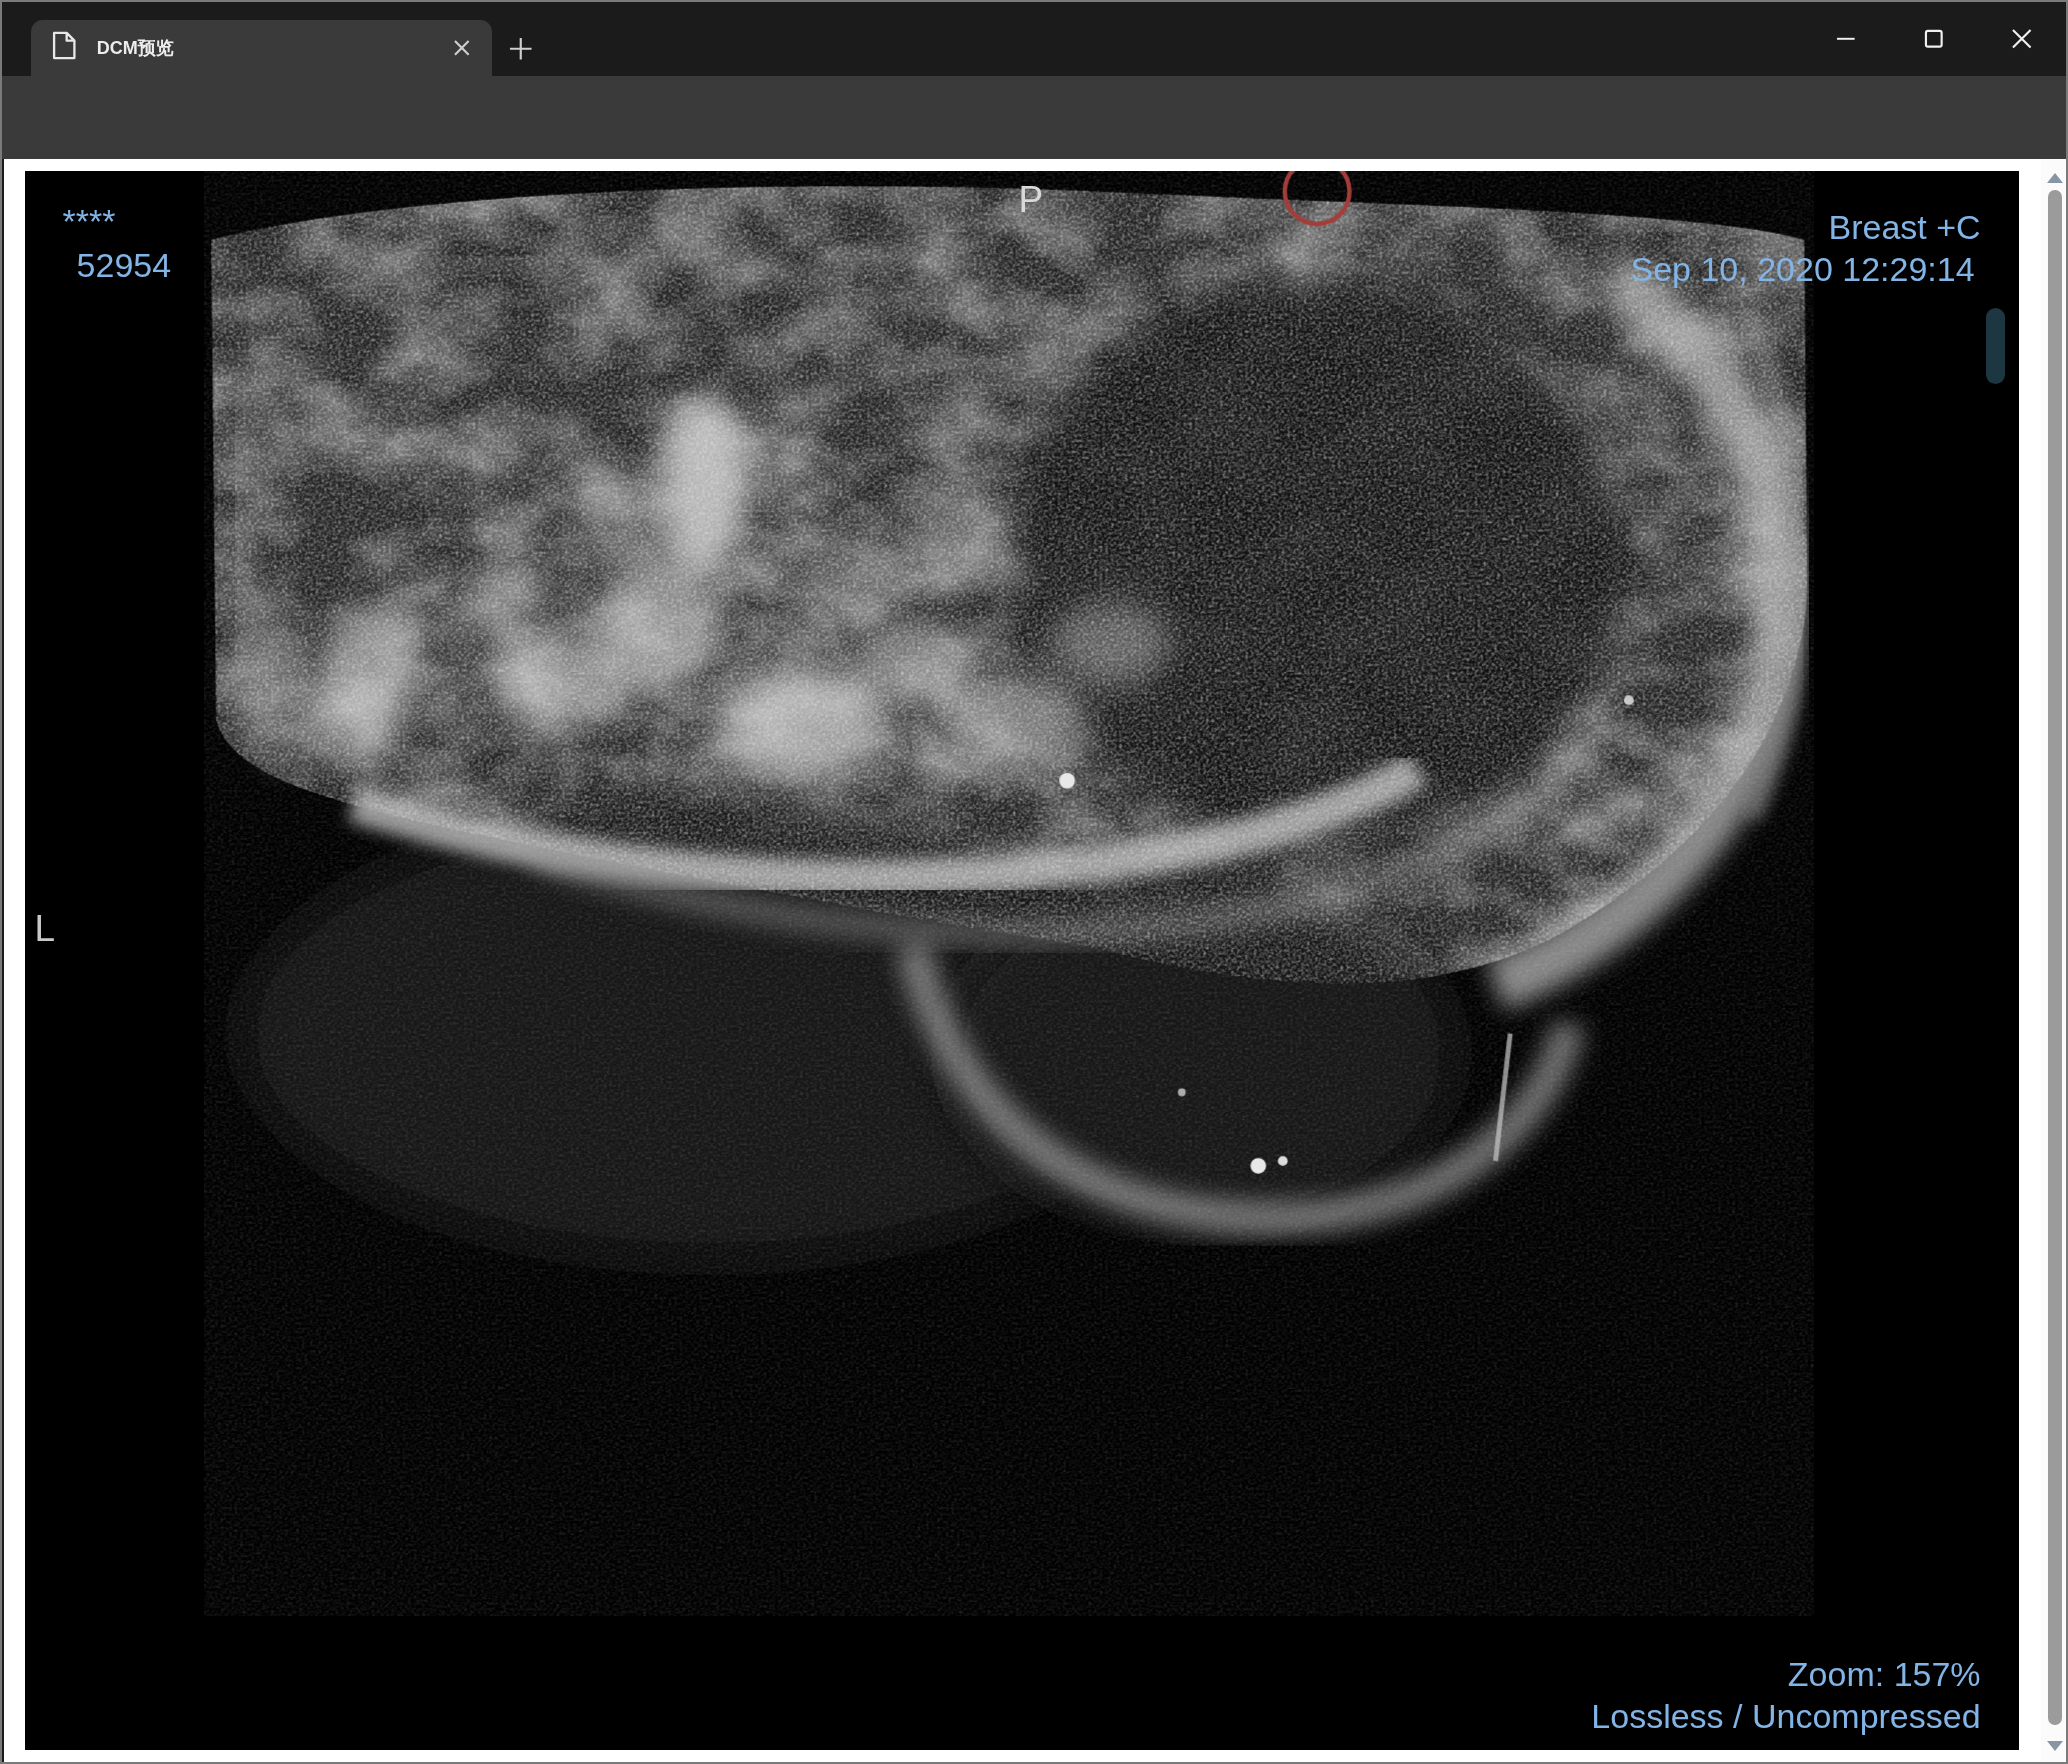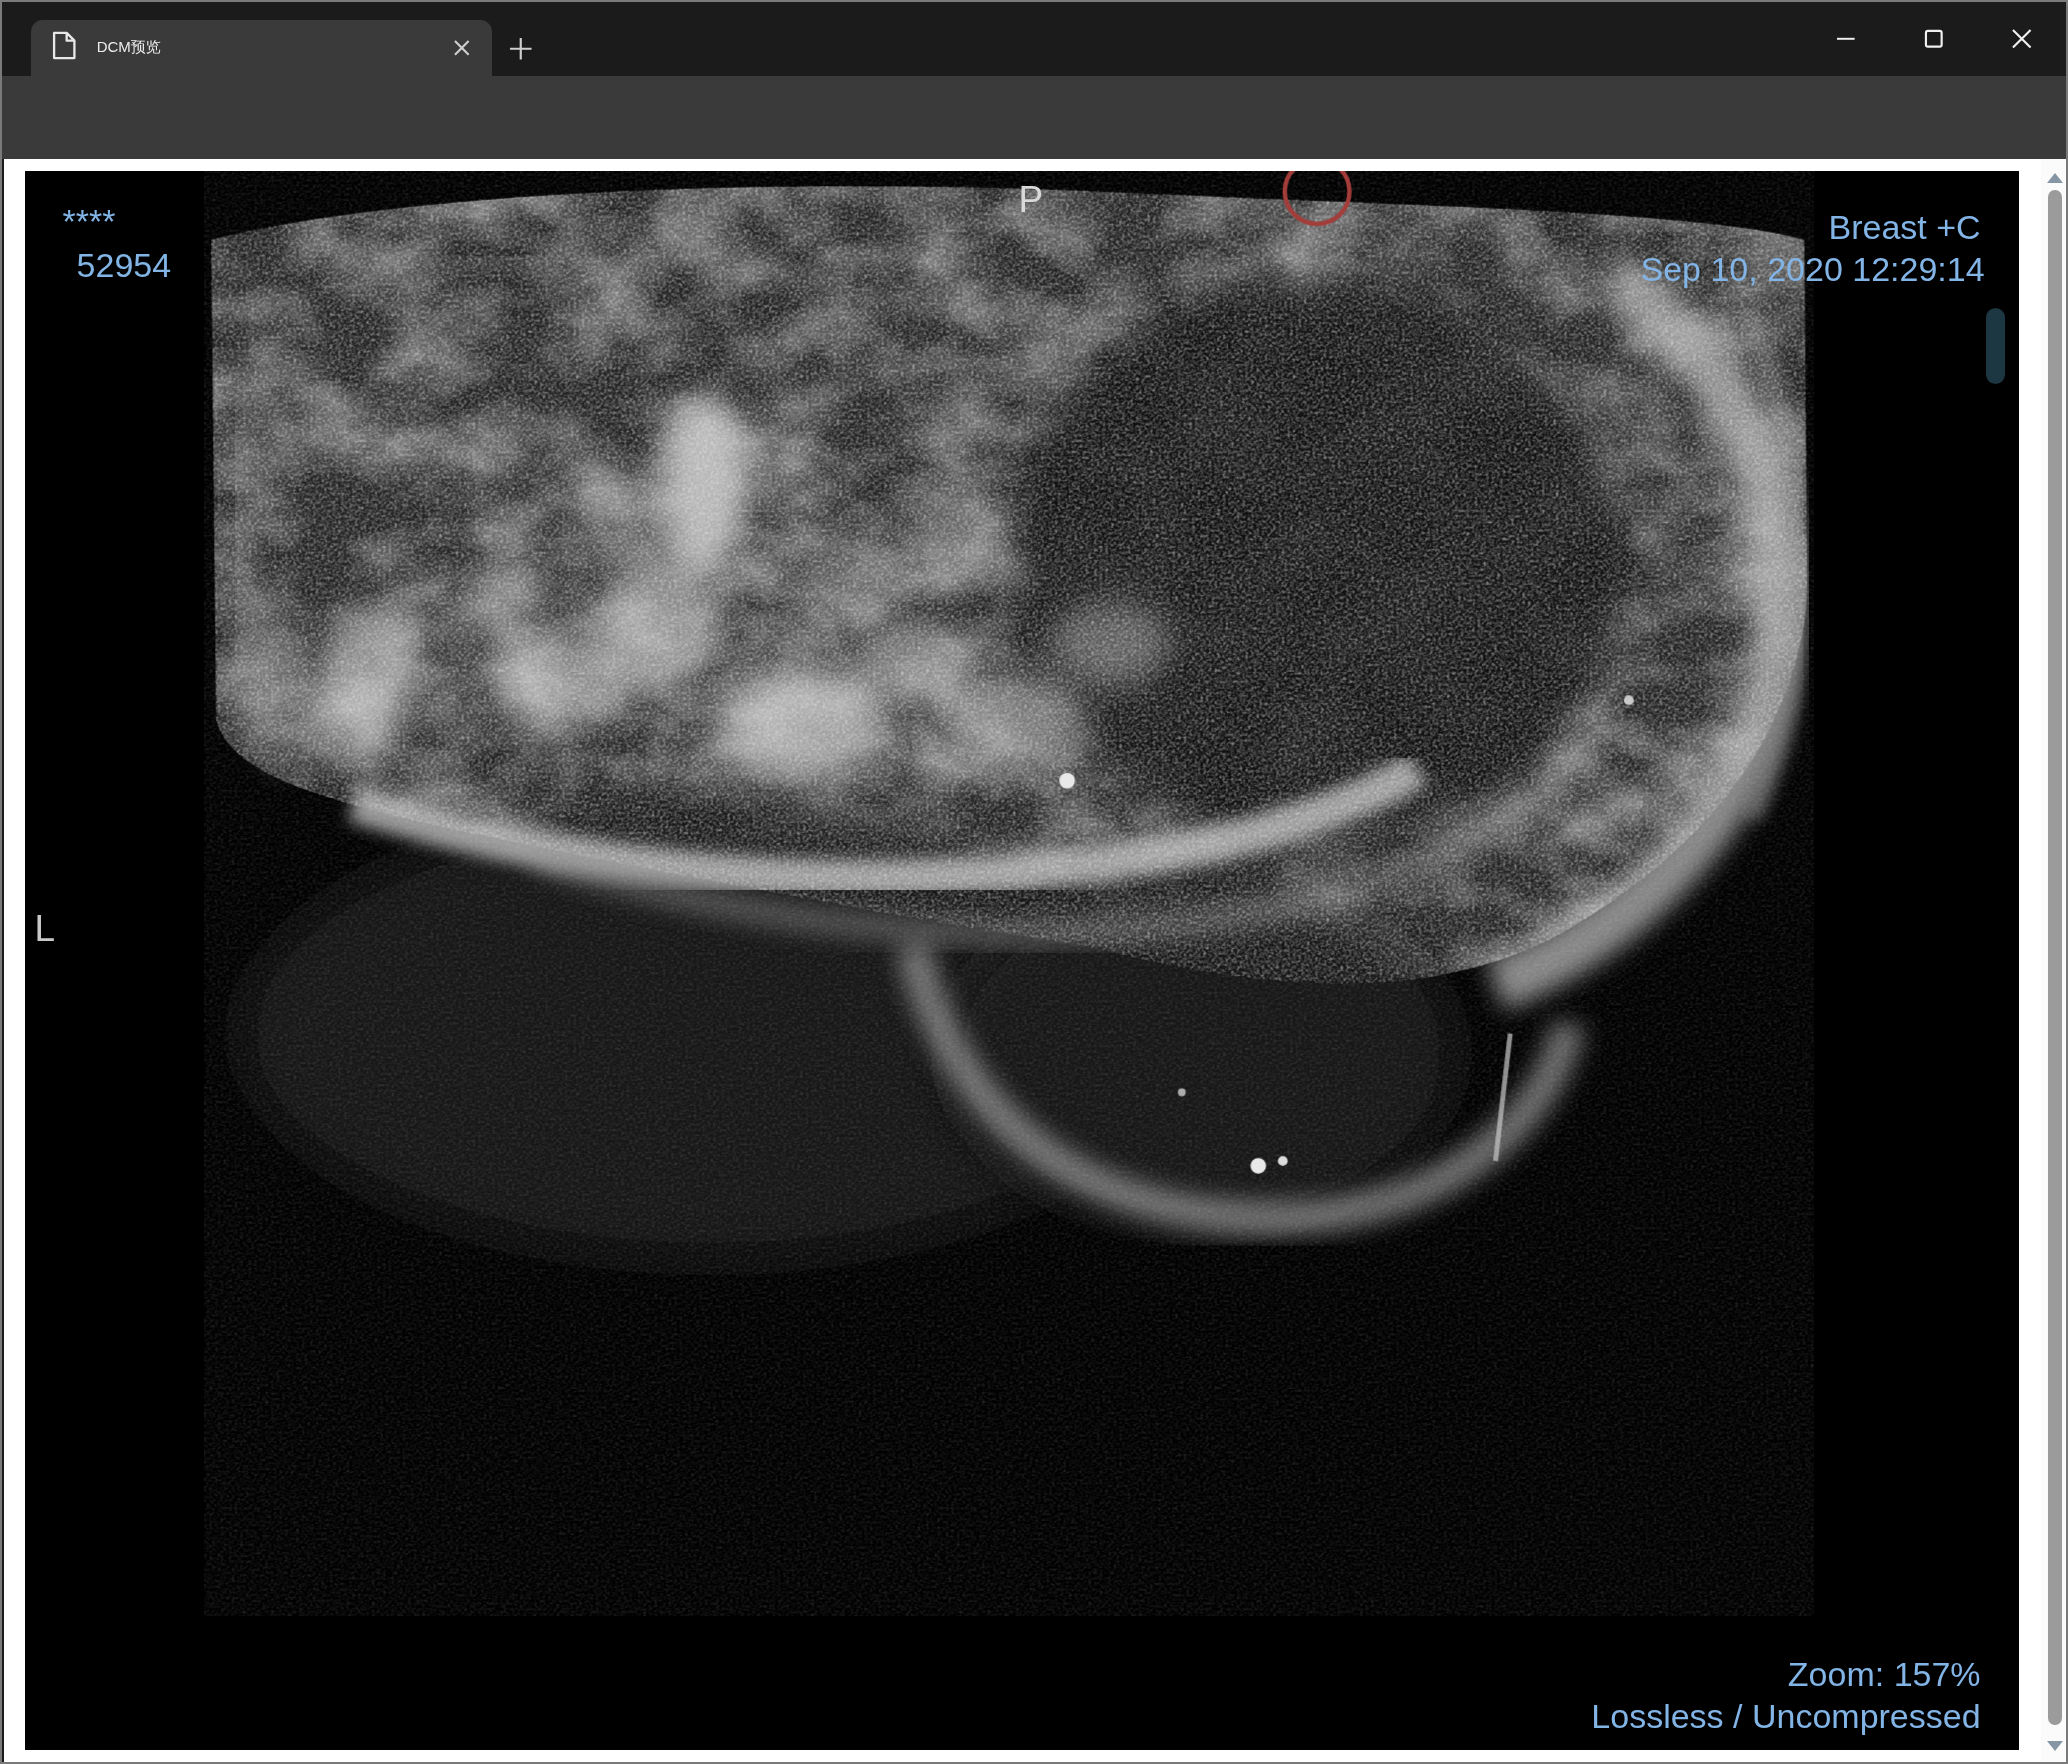--- a/index.html
+++ b/index.html
@@ -10,21 +10,21 @@
     border:2px solid #7a7a7a;
     font-family:"Liberation Sans", sans-serif;
   }
   
   .titlebar { position:absolute; left:0; top:0; width:100%; height:74px; background:#1b1b1b; }
   .tab {
     position:absolute; left:29px; top:17.6px; width:461px; height:56px;
     background:#3a3a3a; border-radius:11.8px 11.8px 0 0;
     display:flex; align-items:center; padding-left:19.6px; cursor:default;
   }
-  .tab-title { color:#ededed; font-size:15px; margin-left:19.6px; flex:1; white-space:nowrap; overflow:hidden; }
+  .tab-title { color:#ededed; font-size:18px; margin-left:19.6px; flex:1; white-space:nowrap; overflow:hidden;font-weight:bold; }
   .tab-close {
     width:33px; height:33px; margin-right:13.7px; border-radius:5.9px;
     display:flex; align-items:center; justify-content:center;
   }
   .newtab {
     position:absolute; left:500px; top:29px; width:37px; height:35px;
     display:flex; align-items:center; justify-content:center;
   }
   .wincontrols { position:absolute; right:0; top:0; height:74px; display:flex; }
   .winbtn { width:88px; height:74px; display:flex; align-items:center; justify-content:center; }
@@ -272,21 +272,21 @@
           <circle cx="1636" cy="540" r="5" fill="#d8d8d8" opacity="0.9"></circle>
         </g>
 
         <circle cx="1318" cy="21" r="33" fill="none" stroke="#a33d3a" stroke-width="4.5"></circle>
       </svg>
 
       <div class="ovl" style="left:38px; top:29px;">****</div>
       <div class="ovl" style="left:52px; top:73px;">52954</div>
 
       <div class="ovl right-al" style="right:38px; top:35px;">Breast +C</div>
-      <div class="ovl right-al" style="right:34px; top:77px;">Sep 10, 2020 12:29:14</div>
+      <div class="ovl right-al" style="right:44px; top:77px;">Sep 10, 2020 12:29:14</div>
 
       <div class="marker" style="left:994px; top:7.8px;">P</div>
       <div class="marker" style="left:9.8px; top:737px; color:#c9c9c9;">L</div>
 
 
       <div style="position:absolute; right:38px; top:1482px; text-align:right;">
         <div class="ovl right-al" style="position:static;">Zoom: 157%</div>
         <div class="ovl right-al" style="position:static;">Lossless / Uncompressed</div>
       </div>
 

